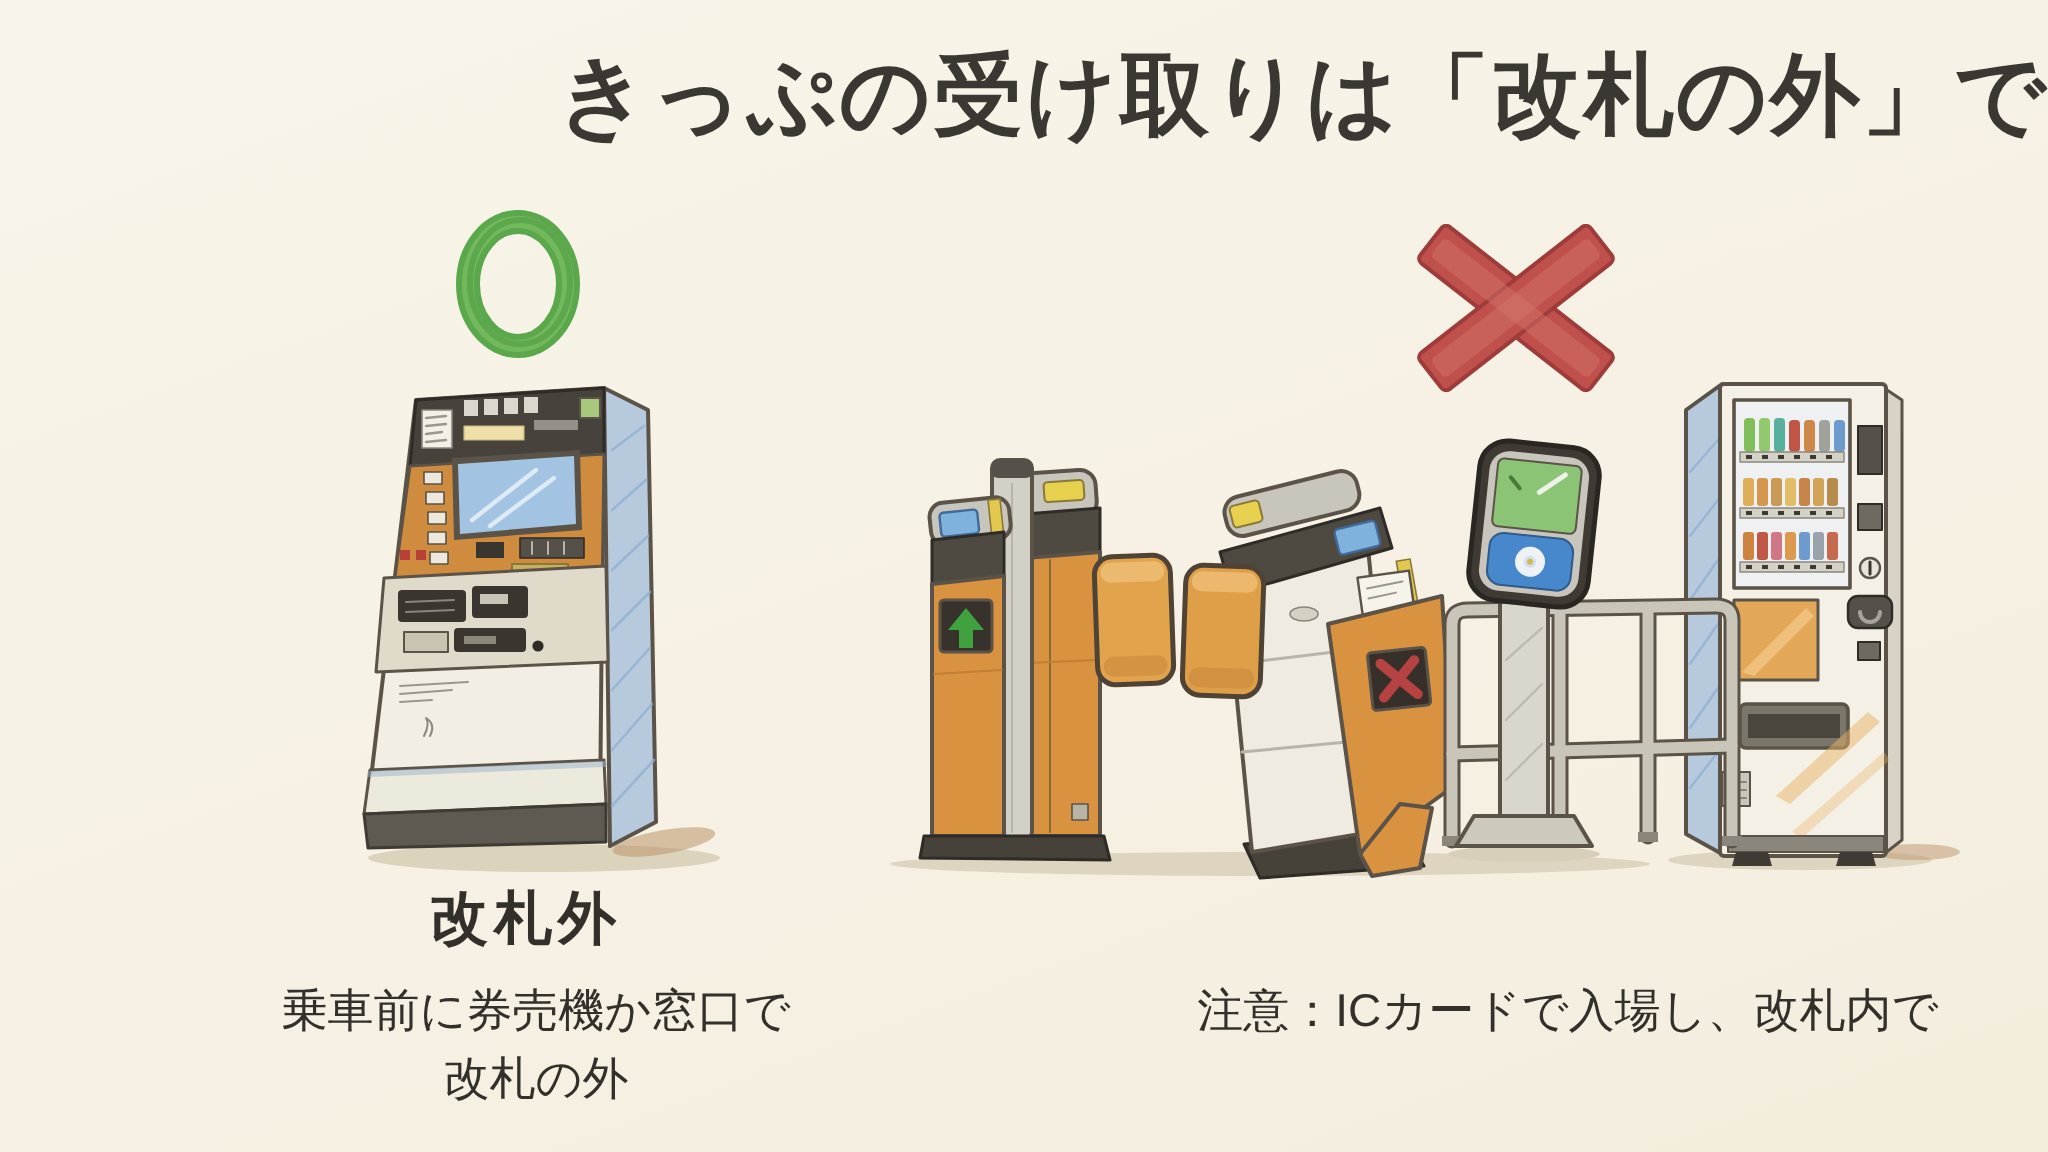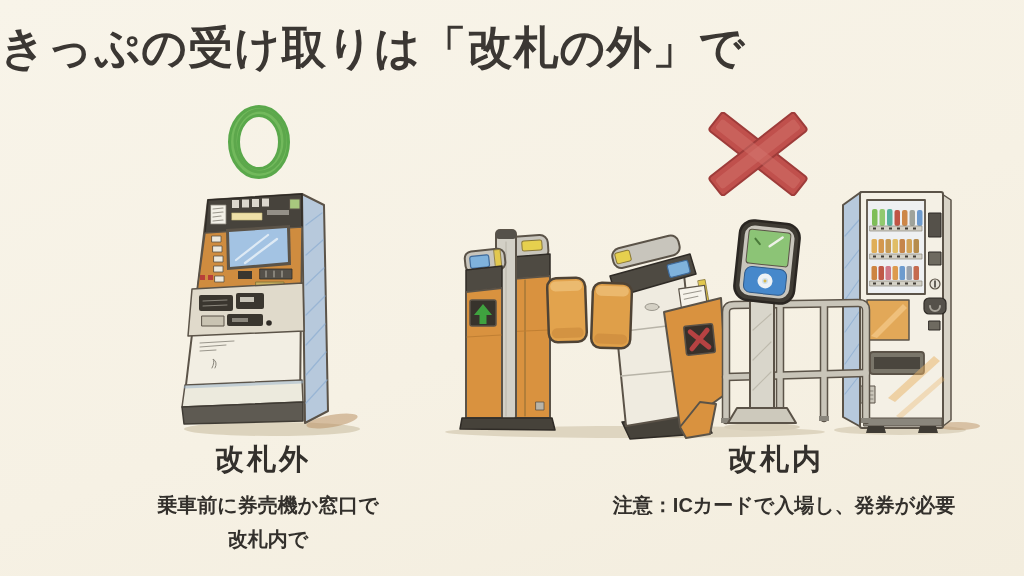--- a/index.html
+++ b/index.html
@@ -4,31 +4,31 @@
 <style>
   html,body{margin:0;padding:0;}
   body{font-family:"Liberation Sans","DejaVu Sans",sans-serif;}
   .slide{
     position:relative;width:1024px;height:576px;overflow:hidden;
     background:linear-gradient(160deg,#f8f4e9 0%,#f6f1e4 55%,#f3edde 100%);
     color:#34312d;
   }
   .title{
     position:absolute;left:0;right:0;top:18px;margin:0;
-    text-align:left;font-size:45px;font-weight:800;letter-spacing:1px;
+    text-align:right;font-size:45px;font-weight:800;letter-spacing:1px;
     color:#3b3733;
   }
   .abs{position:absolute;}
   .panel-label{
     position:absolute;top:440px;width:210px;text-align:center;
     font-size:29px;font-weight:800;letter-spacing:3px;color:#33302c;
   }
   .panel-desc{
     position:absolute;top:488px;text-align:center;
-    font-size:20px;font-weight:700;line-height:34px;color:#33302c;
+    font-size:23px;font-weight:400;line-height:34px;color:#33302c;
   }
   .label-left{left:158px;}
   .label-right{left:671px;}
   .desc-left{left:88px;width:360px;}
   .desc-right{left:524px;width:520px;}
   svg{display:block;}
 </style>
 </head>
 <body>
 
@@ -133,21 +133,21 @@
         <polygon points="13,202 130,197 131,219 10,224" fill="#eceadd" stroke="#5b5348" stroke-width="1.5"></polygon>
         <line x1="13" y1="204" x2="130" y2="199" stroke="#9ab4cc" stroke-width="3" opacity="0.5"></line>
         <polygon points="10,224 131,219 131,238 12,241" fill="#5e5a52" stroke="#3f3b34" stroke-width="1.5"></polygon>
       </g>
     </g>
   </svg>
 
   <div class="panel-label label-left">改札外</div>
   <div class="panel-desc desc-left">
     <span>乗車前に券売機か窓口で</span><br>
-    <span>改札内で</span>
+    <span>改札の外</span>
   </div>
 
   <svg class="abs" style="left:708px;top:112px" width="100" height="84" viewBox="0 0 100 84">
     <g transform="translate(50,42)">
       <rect x="-54" y="-11.5" width="108" height="23" rx="3" transform="rotate(38)" fill="#c0504c" stroke="#9e3c3a" stroke-width="2"></rect>
       <rect x="-54" y="-11.5" width="108" height="23" rx="3" transform="rotate(-38)" fill="#c0504c" stroke="#9e3c3a" stroke-width="2"></rect>
       <rect x="-50" y="-6" width="100" height="12" rx="3" transform="rotate(38)" fill="#d4766e" opacity="0.45"></rect>
       <rect x="-50" y="-6" width="100" height="12" rx="3" transform="rotate(-38)" fill="#d4766e" opacity="0.45"></rect>
     </g>
   </svg>
@@ -371,18 +371,17 @@
         <line x1="340" y1="56" x2="328" y2="66" stroke="#eef2e8" stroke-width="2.5"></line>
         <line x1="313" y1="60" x2="318" y2="65" stroke="#4a7a3a" stroke-width="2"></line>
         <rect x="306" y="88" width="42" height="26" rx="7" fill="#4688cb" stroke="#2f5a8a" stroke-width="1"></rect>
         <circle cx="327" cy="101" r="7.5" fill="#eef2f5"></circle>
         <circle cx="327" cy="101" r="3" fill="#cfe0ee"></circle>
         <circle cx="327" cy="101" r="1.5" fill="#d8b84e"></circle>
       </g>
     </g>
   </svg>
 
-  <div class="panel-label label-right">改札内</div>
   <div class="panel-desc desc-right">
-    <span>注意：ICカードで入場し、発券が必要</span><br>
+    <span>注意：ICカードで入場し、改札内で</span><br>
   </div>
 
 </div>
 
 </body></html>

